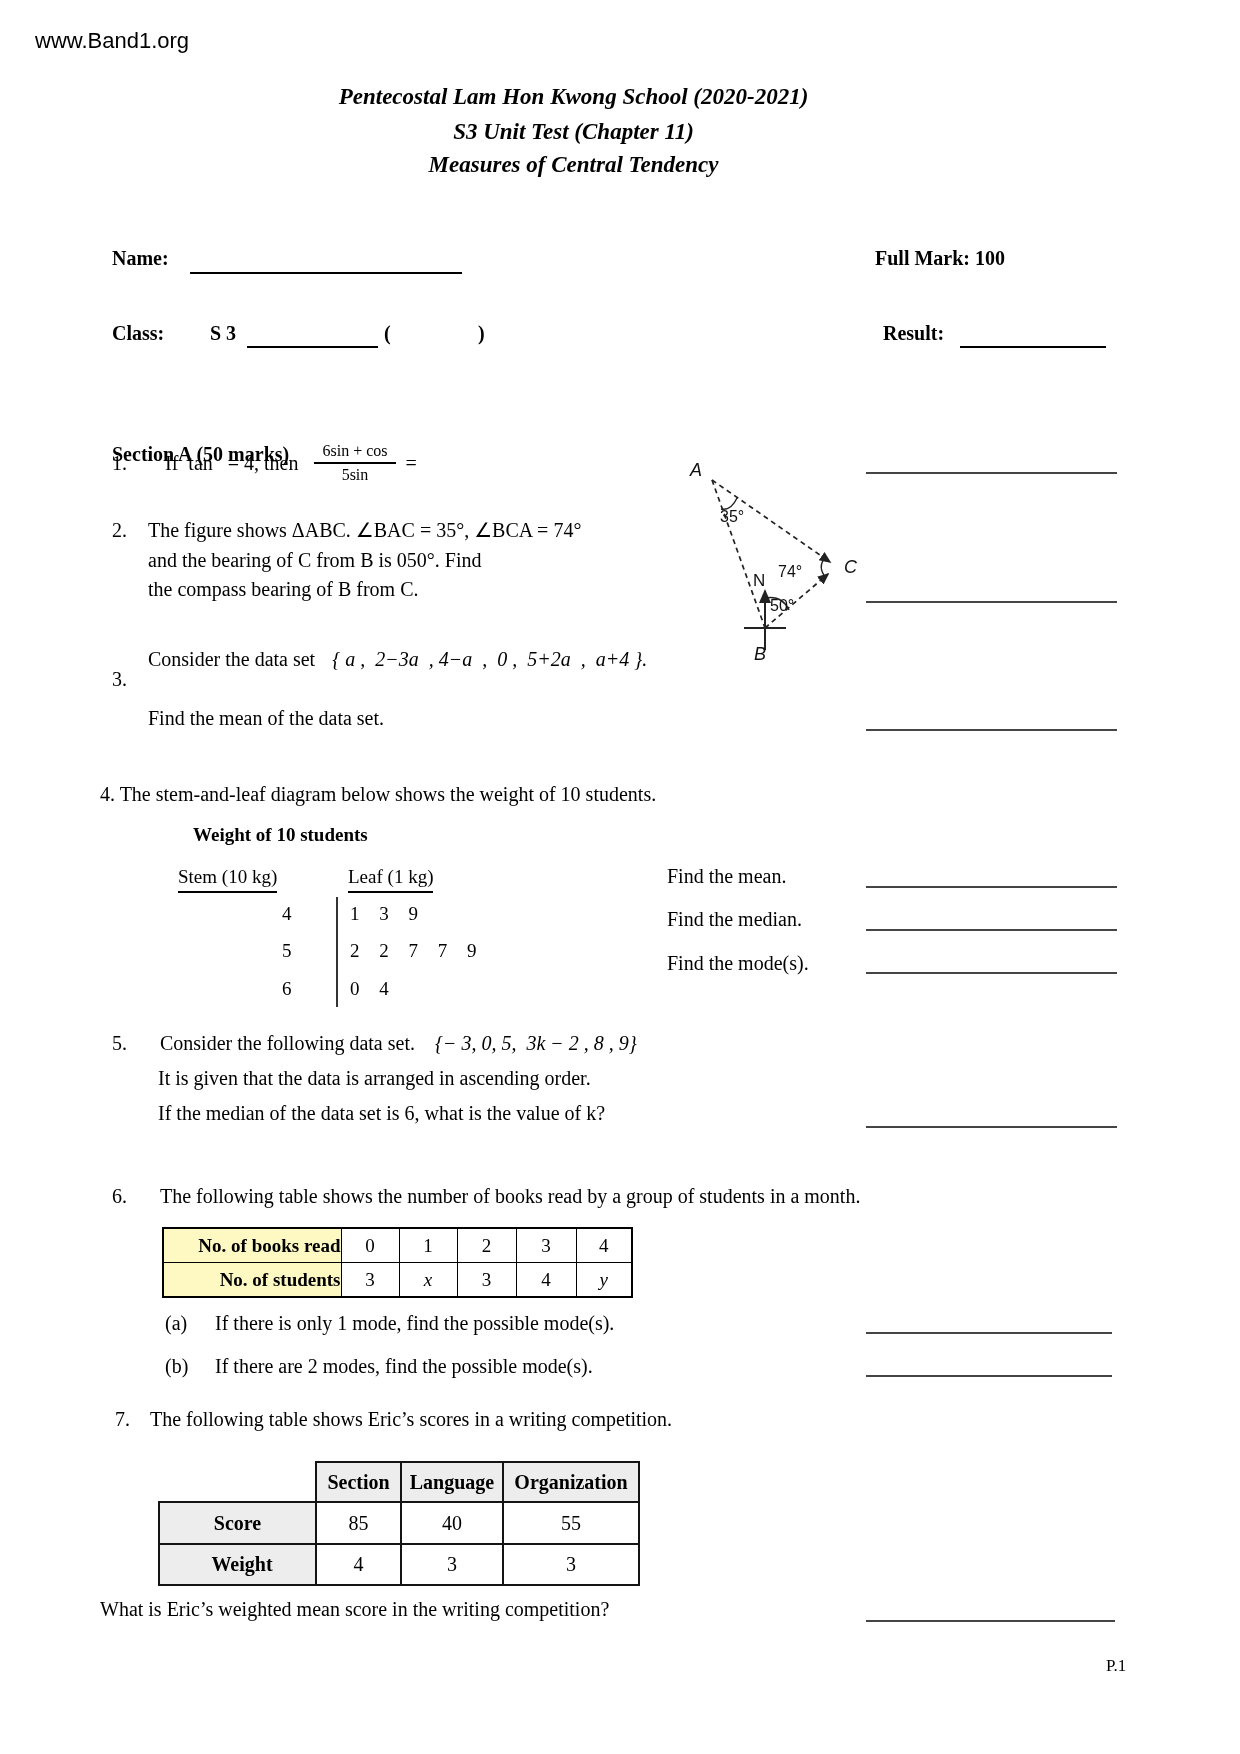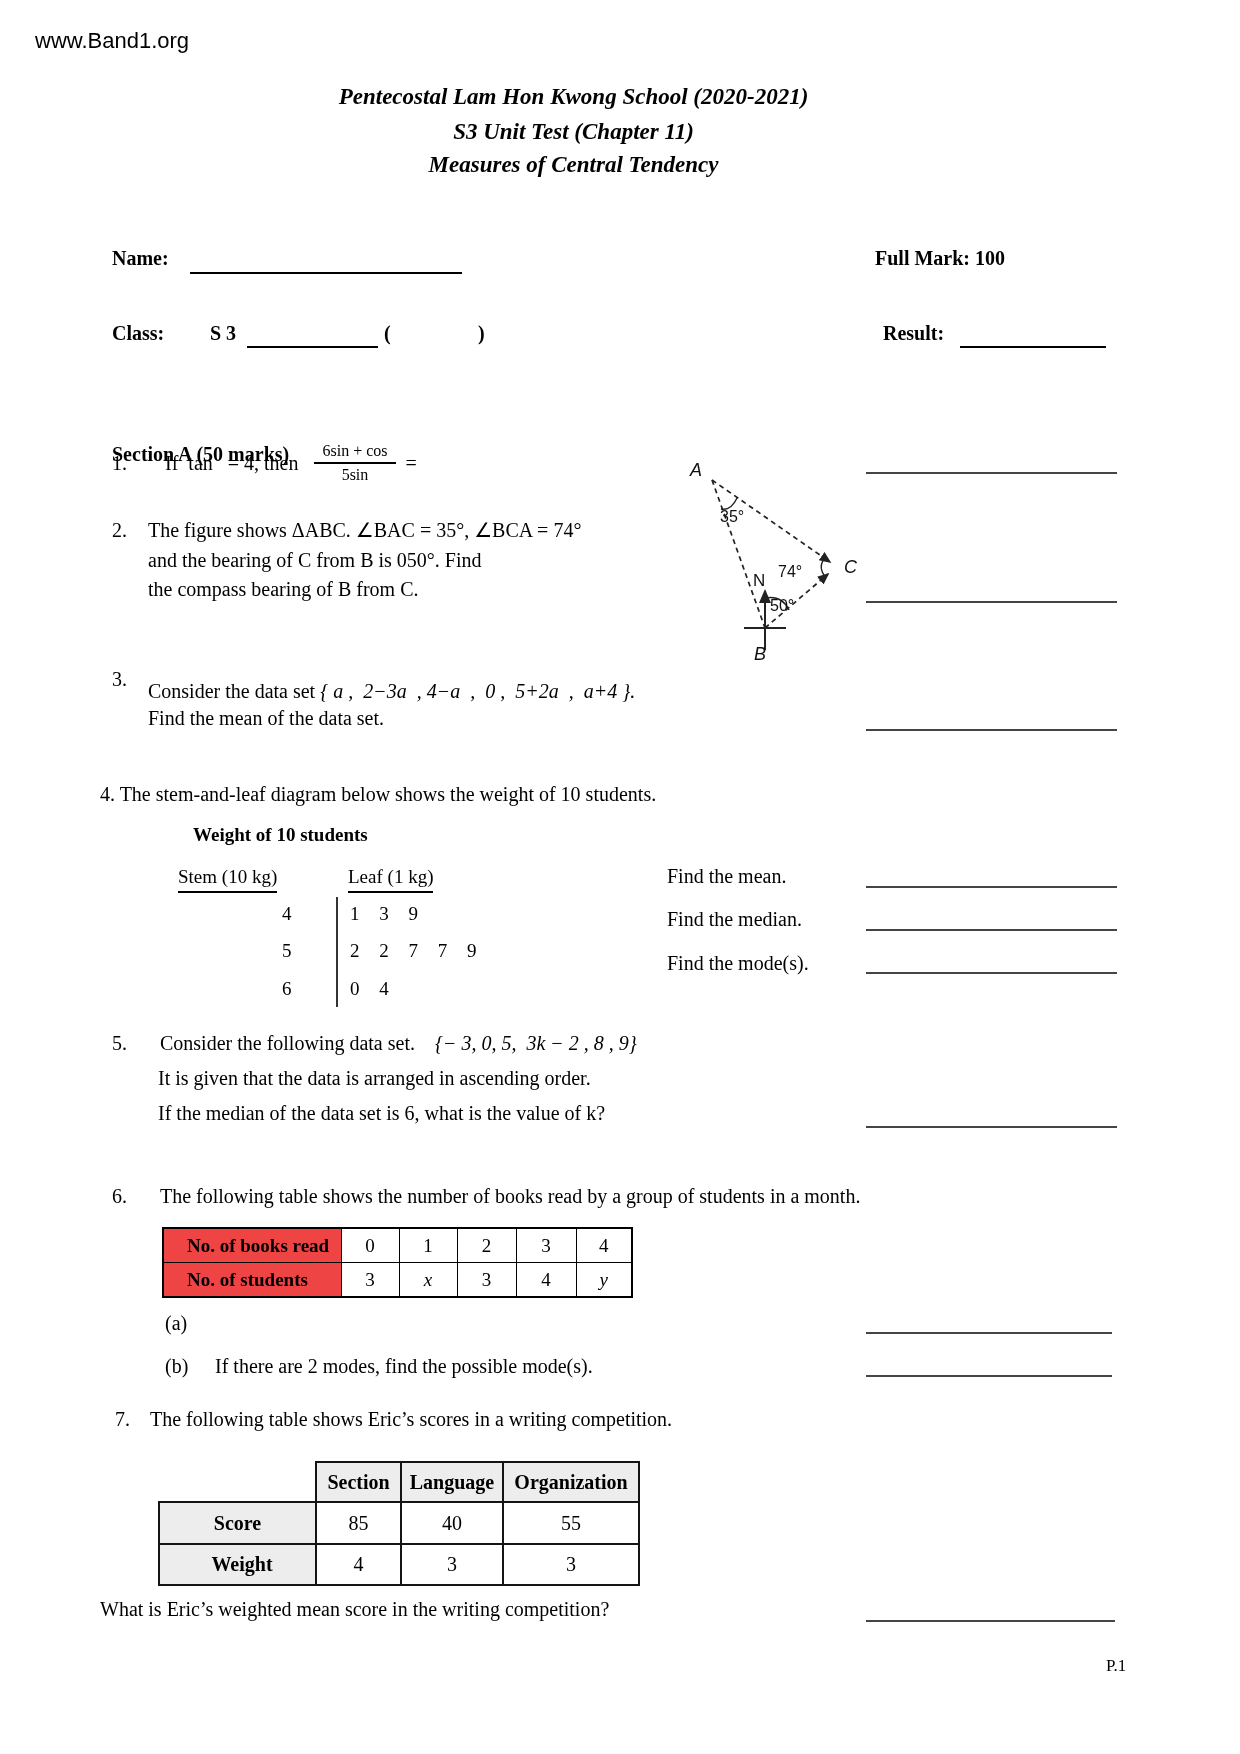--- a/index.html
+++ b/index.html
@@ -17,21 +17,21 @@
   .frow{position:absolute;display:flex;align-items:center;}
   .frac{display:inline-flex;flex-direction:column;align-items:center;margin:0 10px 0 16px;}
   .frac .num{padding:0 8px 2px 8px;border-bottom:2px solid #000;}
   .frac .den{padding-top:2px;}
   .leaves{word-spacing:15px;}
   
   table.q6{position:absolute;left:162px;top:1227px;border-collapse:collapse;table-layout:fixed;
            font-size:19px;}
   table.q6 td{border:1.5px solid #000;height:33px;text-align:center;padding:0;}
   table.q6{border:2px solid #000;}
-  table.q6 td.lab{background:#ef4444;font-weight:bold;text-align:left;padding-left:23px;}
+  table.q6 td.lab{background:#fef9c3;font-weight:bold;text-align:right;padding-left:2px;}
   
   table.q7{border-collapse:collapse;table-layout:fixed;position:absolute;font-size:20px;}
   table.q7 td{border:2px solid #141414;text-align:center;padding:0;}
   table.q7 td.hcell{background:#ededed;font-weight:bold;}
   .fig-label{font-family:"Liberation Sans",sans-serif;}
 </style>
 </head>
 <body>
 
 <div class="page">
@@ -94,21 +94,21 @@
     <text x="22" y="26" class="fig-label" font-size="18" font-style="italic" fill="#111">A</text>
     <text x="86" y="210" class="fig-label" font-size="18" font-style="italic" fill="#111">B</text>
     <text x="176" y="123" class="fig-label" font-size="18" font-style="italic" fill="#111">C</text>
     <text x="85" y="136" class="fig-label" font-size="17" fill="#111">N</text>
     <text x="52" y="72" class="fig-label" font-size="16" fill="#111">35°</text>
     <text x="110" y="127" class="fig-label" font-size="16" fill="#111">74°</text>
     <text x="102" y="161" class="fig-label" font-size="16" fill="#111">50°</text>
   </svg>
 
   <div class="t" style="left:112px;top:668px;">3.</div>
-  <div class="frow" style="left:148px;top:680px;">
+  <div class="frow" style="left:148px;top:648px;gap:12px;">
     <span class="t" style="position:static;">Consider the data set </span>
     <span class="t i" style="position:static;">{ a ,  2−3a  , 4−a  ,  0 ,  5+2a  ,  a+4 }.</span>
   </div>
   <div class="t" style="left:148px;top:707px;">Find the mean of the data set.</div>
   <div class="ansline" style="left:866px;top:729px;width:251px;"></div>
 
   <div class="t" style="left:100px;top:783px;">4. The stem-and-leaf diagram below shows the weight of 10 students.</div>
   <div class="t b" style="left:193px;top:824px;font-size:19px;">Weight of 10 students</div>
   <div class="t hdrline" style="left:178px;top:866px;font-size:19px;">Stem (10 kg)</div>
   <div class="t hdrline" style="left:348px;top:866px;font-size:19px;">Leaf (1 kg)</div>
@@ -164,20 +164,21 @@
       <td class="i">x</td>
       <td>3</td>
       <td>4</td>
       <td class="i">y</td>
     </tr>
   </tbody>
     </table>
 
   <div class="frow" style="left:165px;top:1312px;">
     <span class="t" style="position:static;width:50px;">(a)</span>
+    <span class="t" style="position:static;">If there is only 1 mode, find the possible mode(s).</span>
   </div>
   <div class="ansline" style="left:866px;top:1332px;width:246px;"></div>
   <div class="frow" style="left:165px;top:1355px;">
     <span class="t" style="position:static;width:50px;">(b)</span>
     <span class="t" style="position:static;">If there are 2 modes, find the possible mode(s).</span>
   </div>
   <div class="ansline" style="left:866px;top:1375px;width:246px;"></div>
 
   <div class="t" style="left:115px;top:1408px;">7.</div>
   <div class="t" style="left:150px;top:1408px;">The following table shows Eric’s scores in a writing competition.</div>

